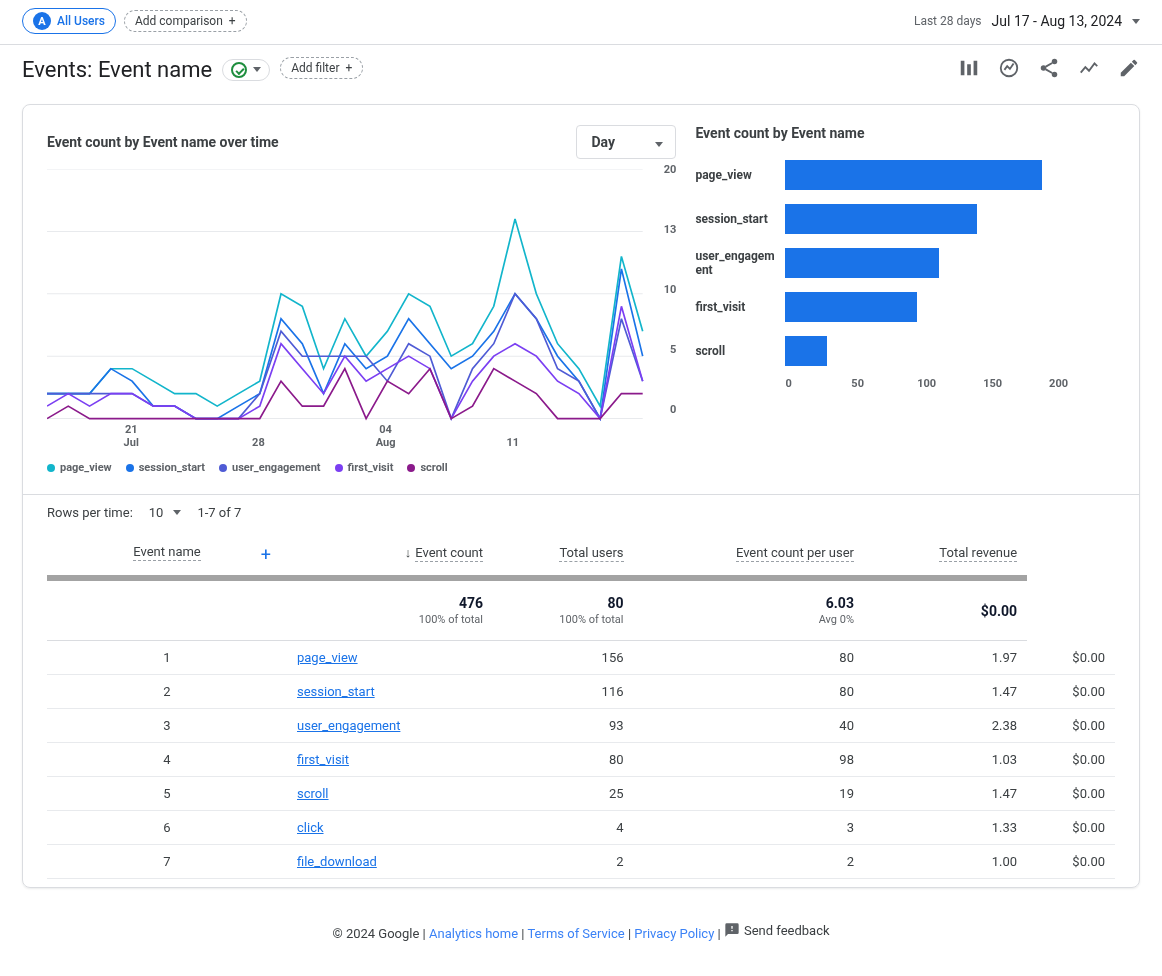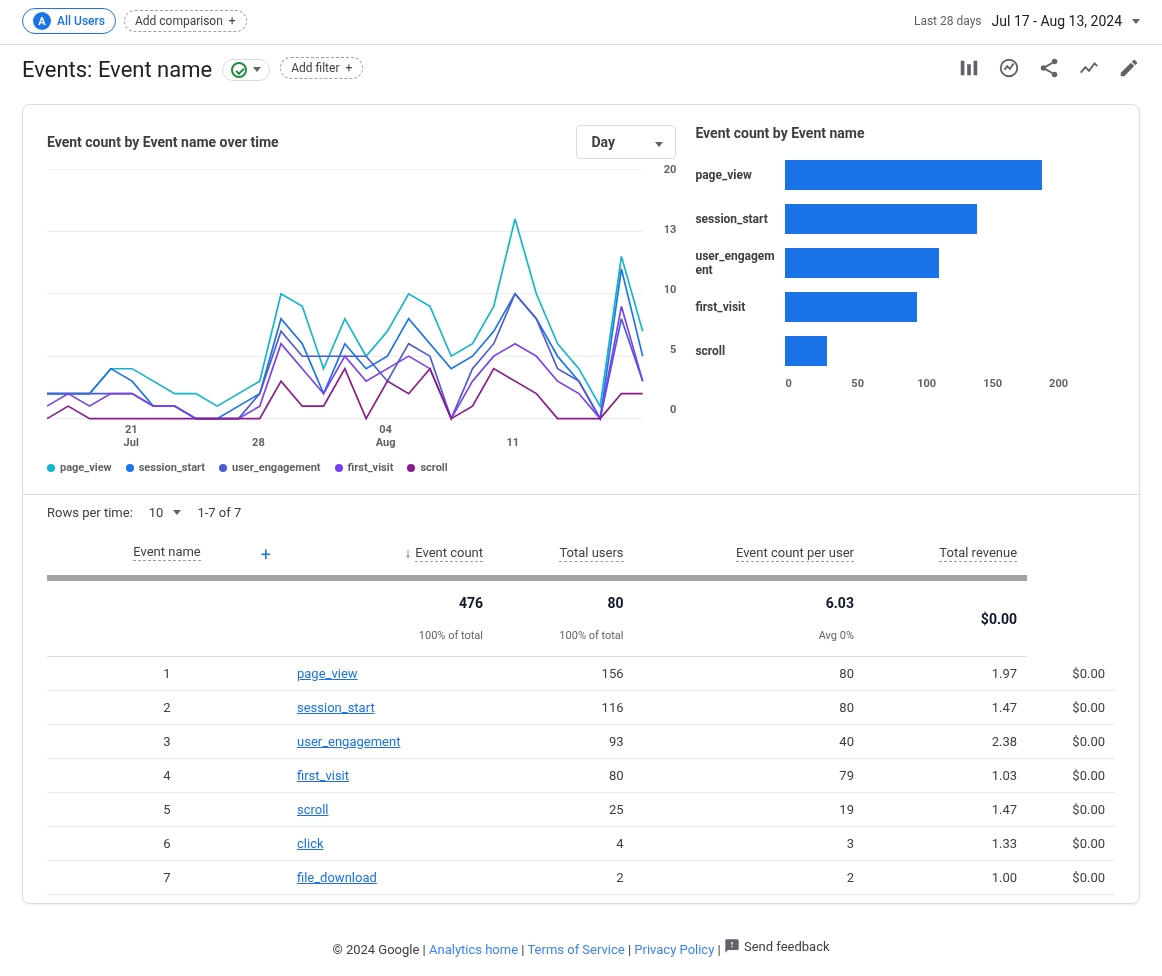--- a/index.html
+++ b/index.html
@@ -65,21 +65,21 @@
 table { width: 100%; border-collapse: collapse; }
 thead th { font-size: 13px; font-weight: 400; color: #3c4043; padding: 14px 10px; text-align: right; border-bottom: 6px solid #a3a3a3; }
 thead th.left { text-align: left; }
 thead th .uline { border-bottom: 1px dashed #9aa0a6; padding-bottom: 1px; }
 .col-evname { width: 240px; position: relative; }
 .plus-badge { color: #1a73e8; font-size: 18px; font-weight: 400; position: absolute; right: 16px; top: 14px; cursor: pointer; }
 .col-evname-inner { display: flex; justify-content: center; }
 
 .totals-row td { text-align: right; padding: 14px 10px; border-bottom: 1px solid #dadce0; font-size: 13px; }
 .totals-row .big { font-weight: 700; font-size: 14px; color: #0f172a; }
-.totals-row .sub { font-size: 11px; color: #5f6368; display: block; margin-top: 18px; }
+.totals-row .sub { font-size: 11px; color: #5f6368; display: block; margin-top: 2px; }
 
 tbody.data tr td { text-align: right; padding: 9px 10px; border-bottom: 1px solid #e8eaed; font-size: 13px; }
 tbody.data tr td.idx { width: 40px; text-align: center; }
 tbody.data tr td.name { text-align: left; }
 tbody.data tr td.name a { color: #1a73e8; text-decoration: underline; cursor: pointer; }
 
 .footer { text-align: center; padding: 12px; font-size: 13px; color: #3c4043; }
 .footer a { color: #3b82f6; cursor: pointer; text-align: center; }
 .footer .fb { display: inline-flex; align-items: center; gap: 4px; color: #3c4043; cursor: pointer; }
 .sort-arrow { display:inline-block; margin-right:4px; }
@@ -309,21 +309,21 @@
           <td class="name"><a>user_engagement</a></td>
           <td>93</td>
           <td>40</td>
           <td>2.38</td>
           <td>$0.00</td>
         </tr>
         <tr>
           <td class="idx">4</td>
           <td class="name"><a>first_visit</a></td>
           <td>80</td>
-          <td>79</td>
+          <td>98</td>
           <td>1.03</td>
           <td>$0.00</td>
         </tr>
         <tr>
           <td class="idx">5</td>
           <td class="name"><a>scroll</a></td>
           <td>25</td>
           <td>19</td>
           <td>1.47</td>
           <td>$0.00</td>

